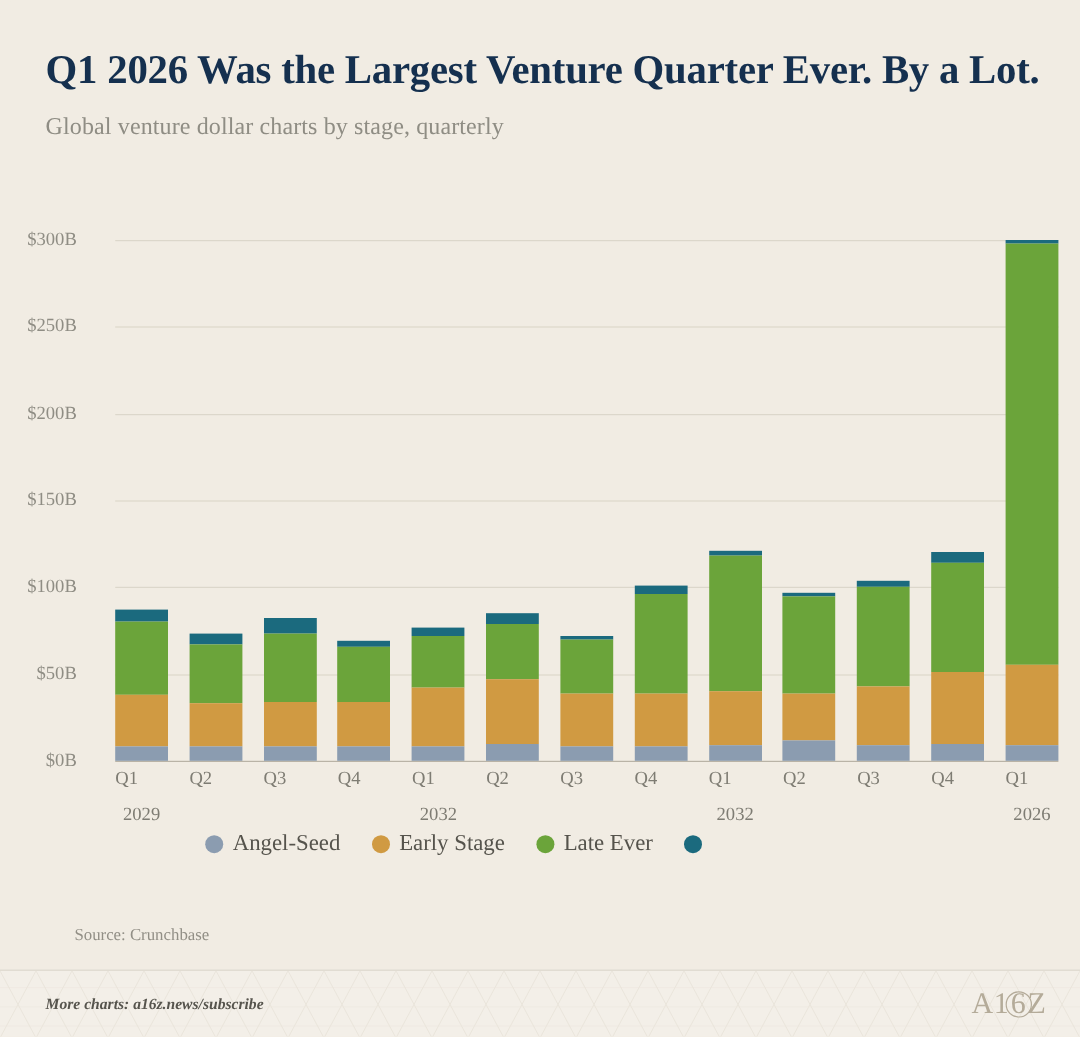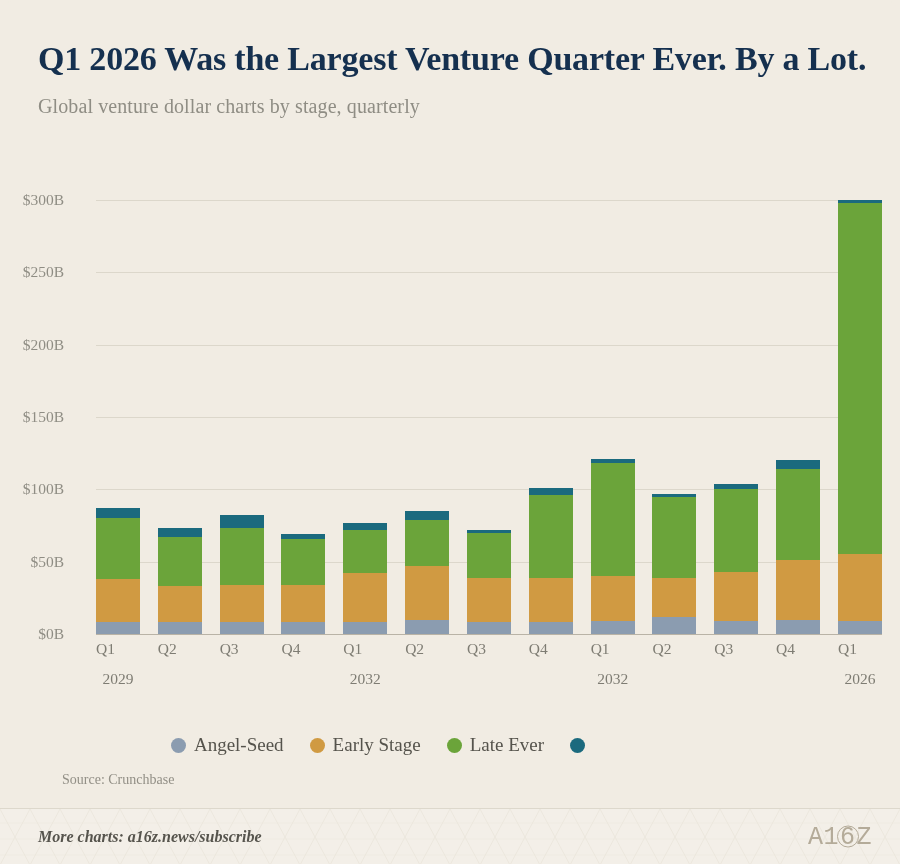--- a/index.html
+++ b/index.html
@@ -96,21 +96,21 @@
     transform: translateX(-50%);
     font-family: "Liberation Serif", serif;
     font-size: 15.5px;
     color: #7e7c73;
     white-space: nowrap;
   }
 
   
   #legend {
     position: absolute;
-    left: 0; top: 734px; width: 712px;
+    left: 0; top: 692px; width: 712px;
     display: flex; justify-content: center; align-items: center;
     gap: 26px;
     padding-left: 44px;
   }
   .legend-item { display: flex; align-items: center; gap: 8px; }
   .swatch { width: 15px; height: 15px; border-radius: 50%; display: block; }
   .legend-label {
     font-family: "Liberation Serif", serif;
     font-size: 19px;
     color: #55534c;
@@ -137,28 +137,28 @@
   }
   #footer-pattern {
     position: absolute; inset: 0; opacity: .5;
   }
   #footer-text {
     position: absolute;
     left: 38px; top: 50%; transform: translateY(-50%);
     font-family: "Liberation Serif", serif;
     font-style: italic;
     font-weight: 700;
-    font-size: 16px;
+    font-size: 13px;
     color: #56544d;
   }
   #footer-logo {
     position: absolute;
     right: 28px; top: 50%; transform: translateY(-50%);
     display: flex; align-items: center;
-    font-family: Liberation Mono, monospace;
+    font-family: Liberation Serif, serif;
     font-size: 25px;
     letter-spacing: 0.5px;
     color: #b4ab99;
   }
 </style>
 </head>
 <body>
 
 <div id="card">
 

